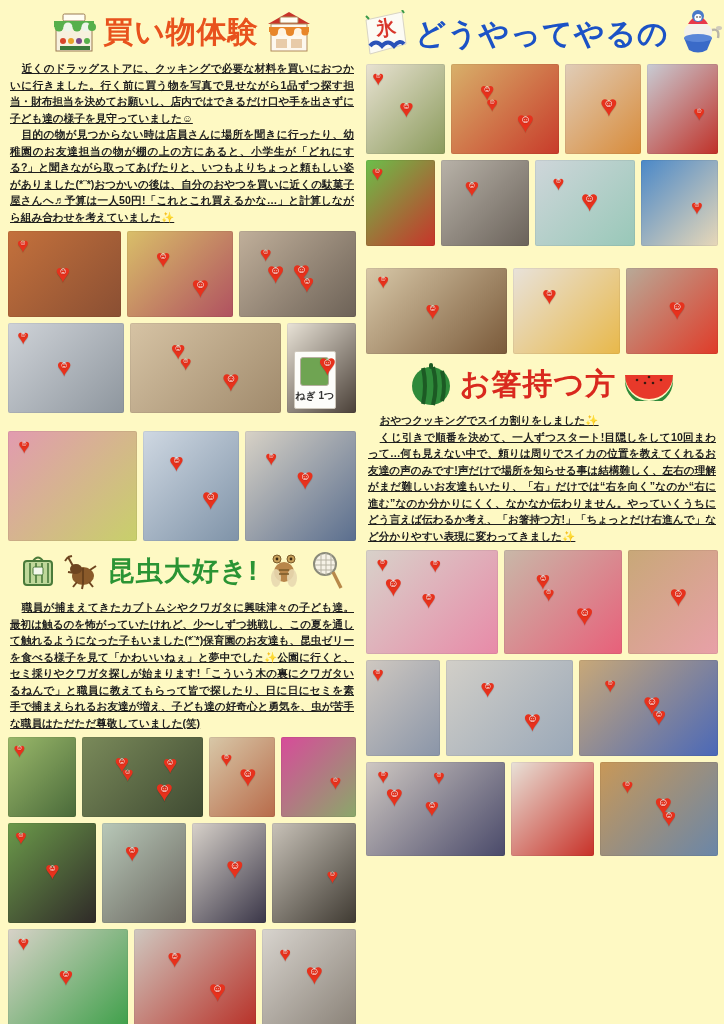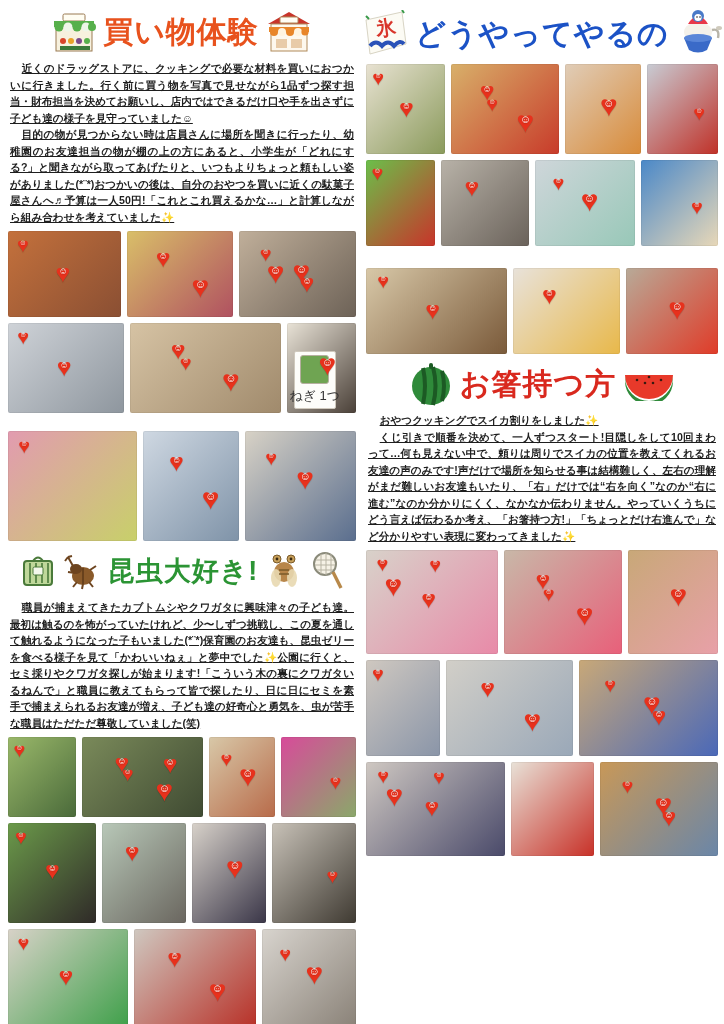--- a/index.html
+++ b/index.html
@@ -1,17 +1,17 @@
 <!DOCTYPE html>
 <html><head>
 <meta charset="utf-8">
 <style>
   html,body{margin:0;padding:0;background:#e9e9e9;}
   .page{
-    width:724px;height:1024px;background:#ffffff;margin:0 auto;
+    width:724px;height:1024px;background:#fef9c3;margin:0 auto;
     box-sizing:border-box;padding:8px 6px 6px 8px;
     display:flex;gap:10px;overflow:hidden;
     font-family:"Liberation Sans","DejaVu Sans",sans-serif;
     justify-content:center;
   }
   .col{display:flex;flex-direction:column;}
   .col.left{width:352px;}
   .col.right{width:352px;}
   .section-header{
     display:flex;align-items:center;justify-content:center;
@@ -45,21 +45,21 @@
   .mini-card{
     position:absolute;left:10%;bottom:5%;width:58%;height:62%;
     background:#fdfdfa;border:1px solid #cfc9bd;border-radius:2px;
     display:flex;flex-direction:column;align-items:center;justify-content:center;
     gap:3px;z-index:1;
   }
   .mini-card .card-img{
     width:68%;height:48%;background:#6fa452;border:1px solid #b5af9f;border-radius:3px;
   }
   .mini-card .card-label{
-    font-size:13px;font-weight:400;color:#333;white-space:nowrap;
+    font-size:10px;font-weight:700;color:#333;white-space:nowrap;
   }
   .ico{flex:0 0 auto;}
 </style>
 </head>
 <body>
 
 <div class="page">
 
   <div class="col left">
 

